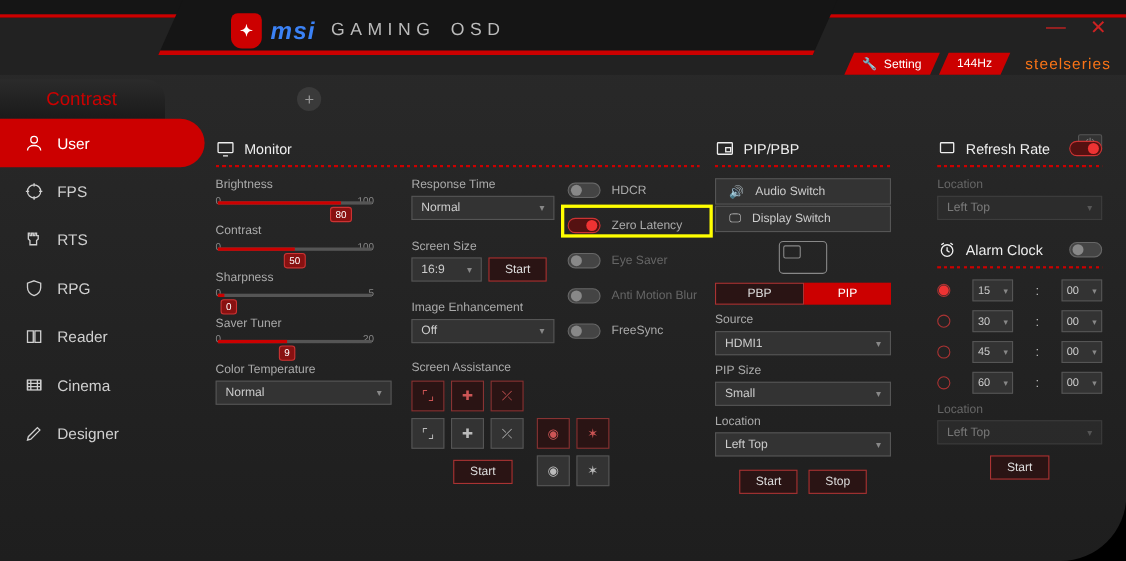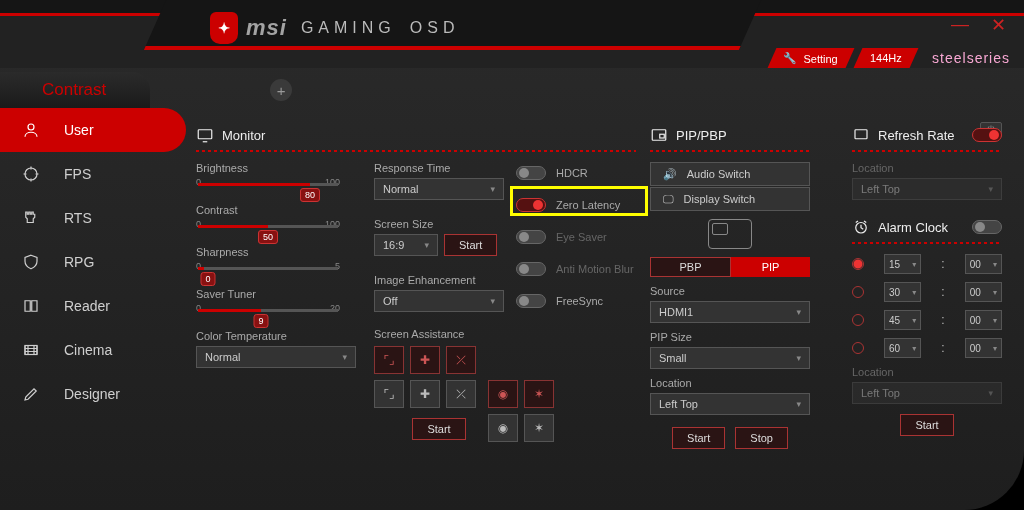--- a/index.html
+++ b/index.html
@@ -6,36 +6,36 @@
 body{background:#000;width:1024px;height:510px;overflow:hidden;color:#bbb;font-size:12px;position:relative}
 .app{position:relative;width:100%;height:100%;background:linear-gradient(180deg,#2a2a2a 0%,#1e1e1e 100%);border-radius:0 0 60px 0}
 
 
 .hdr{position:relative;height:68px;background:#222}
 .hdr-shape{position:absolute;left:155px;top:0;width:595px;height:50px;background:#151515;transform:skewX(-24deg);border-bottom:4px solid #c00}
 .hdr-shoulder{position:absolute;left:-10px;top:0;width:200px;height:16px;background:#151515;border-bottom:3px solid #c00}
 .hdr-shoulder.r{left:auto;right:-10px;width:300px}
 .brand{position:absolute;left:210px;top:12px;display:flex;align-items:center;gap:8px}
 .shield{width:28px;height:32px;background:#c00;border-radius:6px 6px 10px 10px;display:flex;align-items:center;justify-content:center;color:#fff;font-weight:bold;font-size:14px}
-.brand-txt{color:#a3a3a3;font-style:italic;font-weight:700;font-size:22px;letter-spacing:1px}
+.brand-txt{color:#3b82f6;font-style:italic;font-weight:700;font-size:22px;letter-spacing:1px}
 .brand-sub{color:#bbb;letter-spacing:5px;font-size:16px;margin-left:6px}
 .winctl{position:absolute;right:18px;top:14px;display:flex;gap:22px;color:#c22;font-size:18px}
 .hdr-pills{position:absolute;right:14px;top:48px;display:flex;align-items:center;gap:8px}
 .pill{height:20px;padding:2px 12px;font-size:11px;color:#fff;background:#c00;transform:skewX(-24deg);display:flex;align-items:center}
 .pill>span{transform:skewX(24deg);display:flex;align-items:center;gap:6px}
-.steel{color:#f9a8d4;font-size:14px;letter-spacing:1px;margin-left:10px}
+.steel{color:#f97316;font-size:14px;letter-spacing:1px;margin-left:10px}
 
 
 .tabs{position:absolute;left:0;top:72px;display:flex;align-items:center;height:36px}
 .tab{height:36px;padding:0 44px 0 42px;color:#c00;font-size:17px;display:flex;align-items:center;background:linear-gradient(180deg,#2b2b2b,#1a1a1a);border-radius:0 18px 0 0}
 .plus{width:22px;height:22px;border-radius:50%;background:#3a3a3a;color:#999;display:flex;align-items:center;justify-content:center;margin-left:120px;font-size:15px}
 
 
 .sidebar{position:absolute;left:0;top:108px;width:178px}
-.sb-item{height:44px;display:flex;align-items:center;gap:24px;padding-left:22px;color:#cfcfcf;font-size:14px;cursor:pointer}
+.sb-item{height:44px;display:flex;align-items:center;gap:12px;padding-left:22px;color:#cfcfcf;font-size:14px;cursor:pointer}
 .sb-item.active{background:#c00;color:#fff;border-radius:0 22px 22px 0;width:186px}
 .ico{width:18px;height:18px;display:flex;align-items:center;justify-content:center}
 .ico svg{width:18px;height:18px;stroke:#cfcfcf;fill:none;stroke-width:1.6}
 .sb-item.active .ico svg{stroke:#fff}
 
 
 .main{position:absolute;left:196px;top:126px;right:14px;bottom:10px}
 .col{position:absolute;top:0}
 .c1{left:0;width:160px}
 .c2{left:178px;width:130px}

